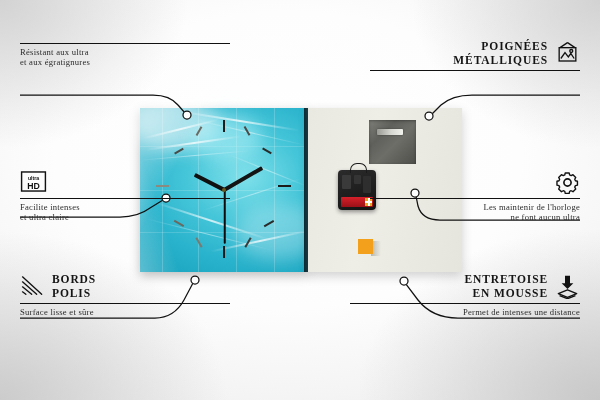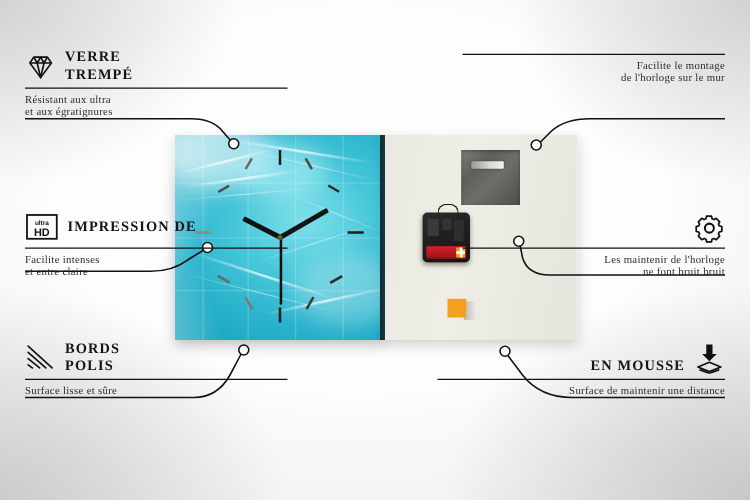--- a/index.html
+++ b/index.html
@@ -192,60 +192,44 @@
     <circle class="lead-dot" cx="429" cy="116" r="4"></circle>
 
     <path class="lead-path" d="M580,220 L440,220 Q422,220 418,206 L416,196"></path>
     <circle class="lead-dot" cx="415" cy="193" r="4"></circle>
 
     <path class="lead-path" d="M580,318 L458,318 Q432,318 418,300 L406,284"></path>
     <circle class="lead-dot" cx="404" cy="281" r="4"></circle>
   </svg>
 
   <div class="callout left" style="left:20px;top:40px;">
-    <div class="co-head">
-      <span class="ico">
-        <svg viewBox="0 0 32 32" width="25" height="25">
-          <g fill="none" stroke="#111" stroke-width="1.7" stroke-linejoin="round">
-            <path d="M5 12 L27 12 L16 27 Z"></path>
-            <path d="M5 12 L9 6 L23 6 L27 12"></path>
-            <path d="M9 6 L12.5 12 L16 6 L19.5 12 L23 6"></path>
-            <path d="M12.5 12 L16 27 L19.5 12"></path>
-          </g>
-        </svg>
-      </span>
-      <span class="co-title">
-        <span>VERRE</span><br>
-        <span>TREMPÉ</span>
-      </span>
-    </div>
     <div class="co-rule"></div>
     <div class="co-sub">
       <span>Résistant aux ultra</span><br>
       <span>et aux égratignures</span>
     </div>
   </div>
 
   <div class="callout left" style="left:20px;top:170px;">
     <div class="co-head">
       <span class="ico">
         <svg viewBox="0 0 34 28" width="27" height="23">
           <rect x="2" y="2" width="30" height="24" fill="none" stroke="#111" stroke-width="1.8"></rect>
           <text x="17" y="12" font-family="Liberation Sans, sans-serif" font-size="6.5" font-weight="bold" fill="#111" text-anchor="middle">ultra</text>
           <text x="17" y="23" font-family="Liberation Sans, sans-serif" font-size="11" font-weight="bold" fill="#111" text-anchor="middle">HD</text>
         </svg>
       </span>
       <span class="co-title">
-        <span>IMPRESSION DE</span><br>
+        <br>
       </span>
     </div>
     <div class="co-rule"></div>
     <div class="co-sub">
       <span>Facilite intenses</span><br>
-      <span>et entre claire</span>
+      <span>et ultra claire</span>
     </div>
   </div>
 
   <div class="callout left" style="left:20px;top:273px;">
     <div class="co-head">
       <span class="ico">
         <svg viewBox="0 0 30 28" width="25" height="24">
           <g stroke="#111" stroke-width="1.6" fill="none" stroke-linecap="round">
             <path d="M3 3 L26 24"></path>
             <path d="M3 9 L20 24"></path>
@@ -259,60 +243,72 @@
         <span>POLIS</span>
       </span>
     </div>
     <div class="co-rule"></div>
     <div class="co-sub">
       <span>Surface lisse et sûre</span>
     </div>
   </div>
 
   <div class="callout right" style="left:370px;top:40px;">
-    <div class="co-rule"></div>
-    <div class="co-sub">
-      <span>Facilite le montage</span><br>
-      <span>de l'horloge sur le mur</span>
-    </div>
+    <div class="co-head">
+      <span class="co-title">
+        <span>POIGNÉES</span><br>
+        <span>MÉTALLIQUES</span>
+      </span>
+      <span class="ico">
+        <svg viewBox="0 0 30 30" width="25" height="25">
+          <g fill="none" stroke="#111" stroke-width="1.6">
+            <path d="M15 2 L6 8 M15 2 L24 8"></path>
+            <rect x="5" y="8" width="20" height="16"></rect>
+            <path d="M7 21 L12 14 L16 19 L19 15 L23 21"></path>
+            <circle cx="19.5" cy="12" r="1.8"></circle>
+          </g>
+        </svg>
+      </span>
+    </div>
+    <div class="co-rule"></div>
   </div>
 
   <div class="callout right" style="left:370px;top:170px;">
     <div class="co-head">
       <span class="ico">
         <svg viewBox="0 0 32 32" width="25" height="25">
           <g fill="none" stroke="#111" stroke-width="2.1" stroke-linejoin="round">
             <path d="M13 3 h6 l.7 3.1 2.3 1 2.8-1.5 4.2 4.2 -1.5 2.8 1 2.3 3.1 .7 v6 l-3.1 .7 -1 2.3 1.5 2.8 -4.2 4.2 -2.8-1.5 -2.3 1 -.7 3.1 h-6 l-.7-3.1 -2.3-1 -2.8 1.5 -4.2-4.2 1.5-2.8 -1-2.3 -3.1-.7 v-6 l3.1-.7 1-2.3 -1.5-2.8 4.2-4.2 2.8 1.5 2.3-1 Z" transform="scale(.84) translate(2.6,1.5)"></path>
             <circle cx="16" cy="16" r="4.6"></circle>
           </g>
         </svg>
       </span>
     </div>
     <div class="co-rule"></div>
     <div class="co-sub">
       <span>Les maintenir de l'horloge</span><br>
-      <span>ne font bruit bruit</span>
+      <span>ne font aucun ultra</span>
     </div>
   </div>
 
   <div class="callout right" style="left:350px;top:273px;width:230px;">
     <div class="co-head">
       <span class="co-title">
-        <br>
+        <span>ENTRETOISE</span><br>
         <span>EN MOUSSE</span>
       </span>
       <span class="ico">
         <svg viewBox="0 0 30 30" width="25" height="25">
           <g fill="none" stroke="#111" stroke-width="1.7" stroke-linejoin="round">
             <path d="M12 2 h6 v9 h4 l-7 7 -7-7 h4 Z" fill="#111" stroke="none"></path>
             <path d="M15 19 L26 23.5 L15 28 L4 23.5 Z"></path>
             <path d="M5.5 26 L15 29.6 L24.5 26"></path>
           </g>
         </svg>
       </span>
     </div>
     <div class="co-rule"></div>
     <div class="co-sub">
-      <span>Surface de maintenir une distance</span><br>
+      <span>Permet de intenses une distance</span><br>
     </div>
   </div>
 
 </div>
 
 </body></html>

